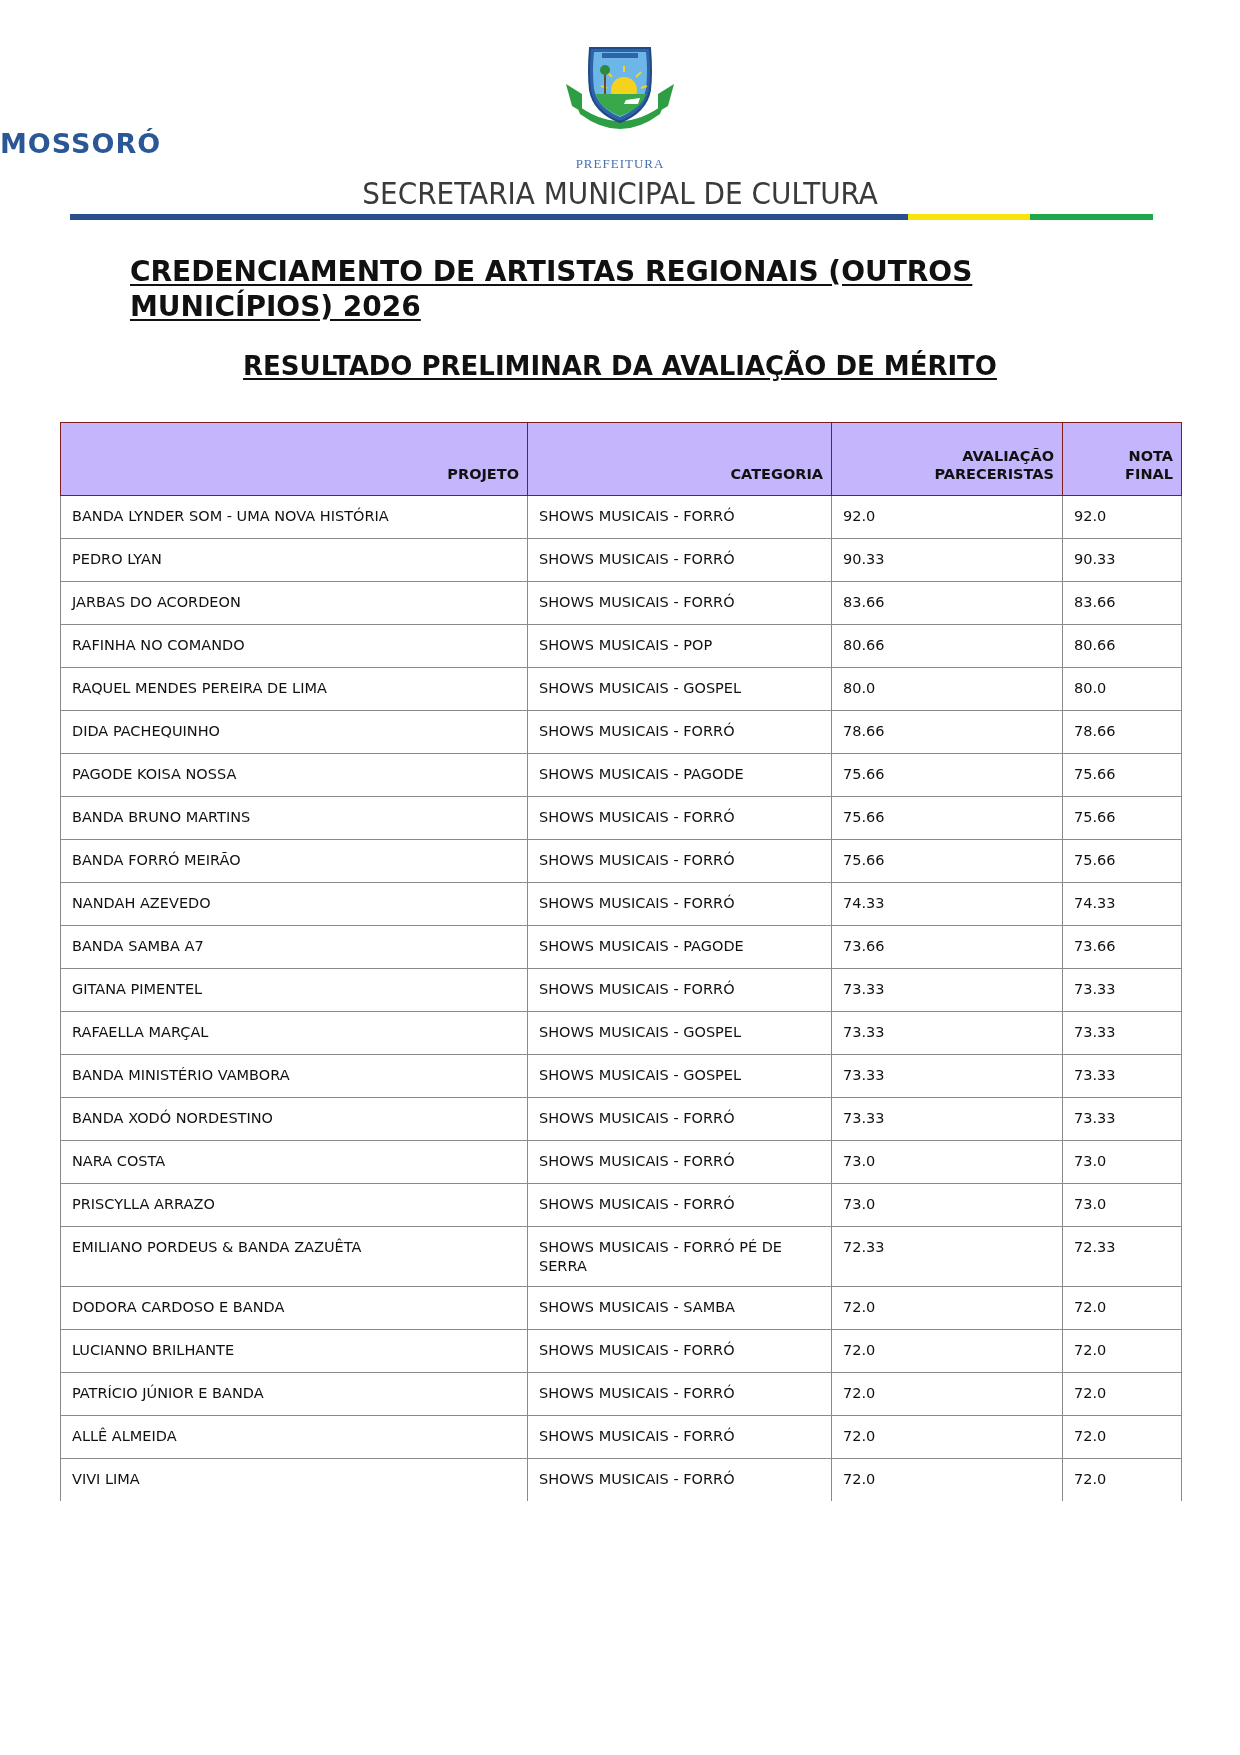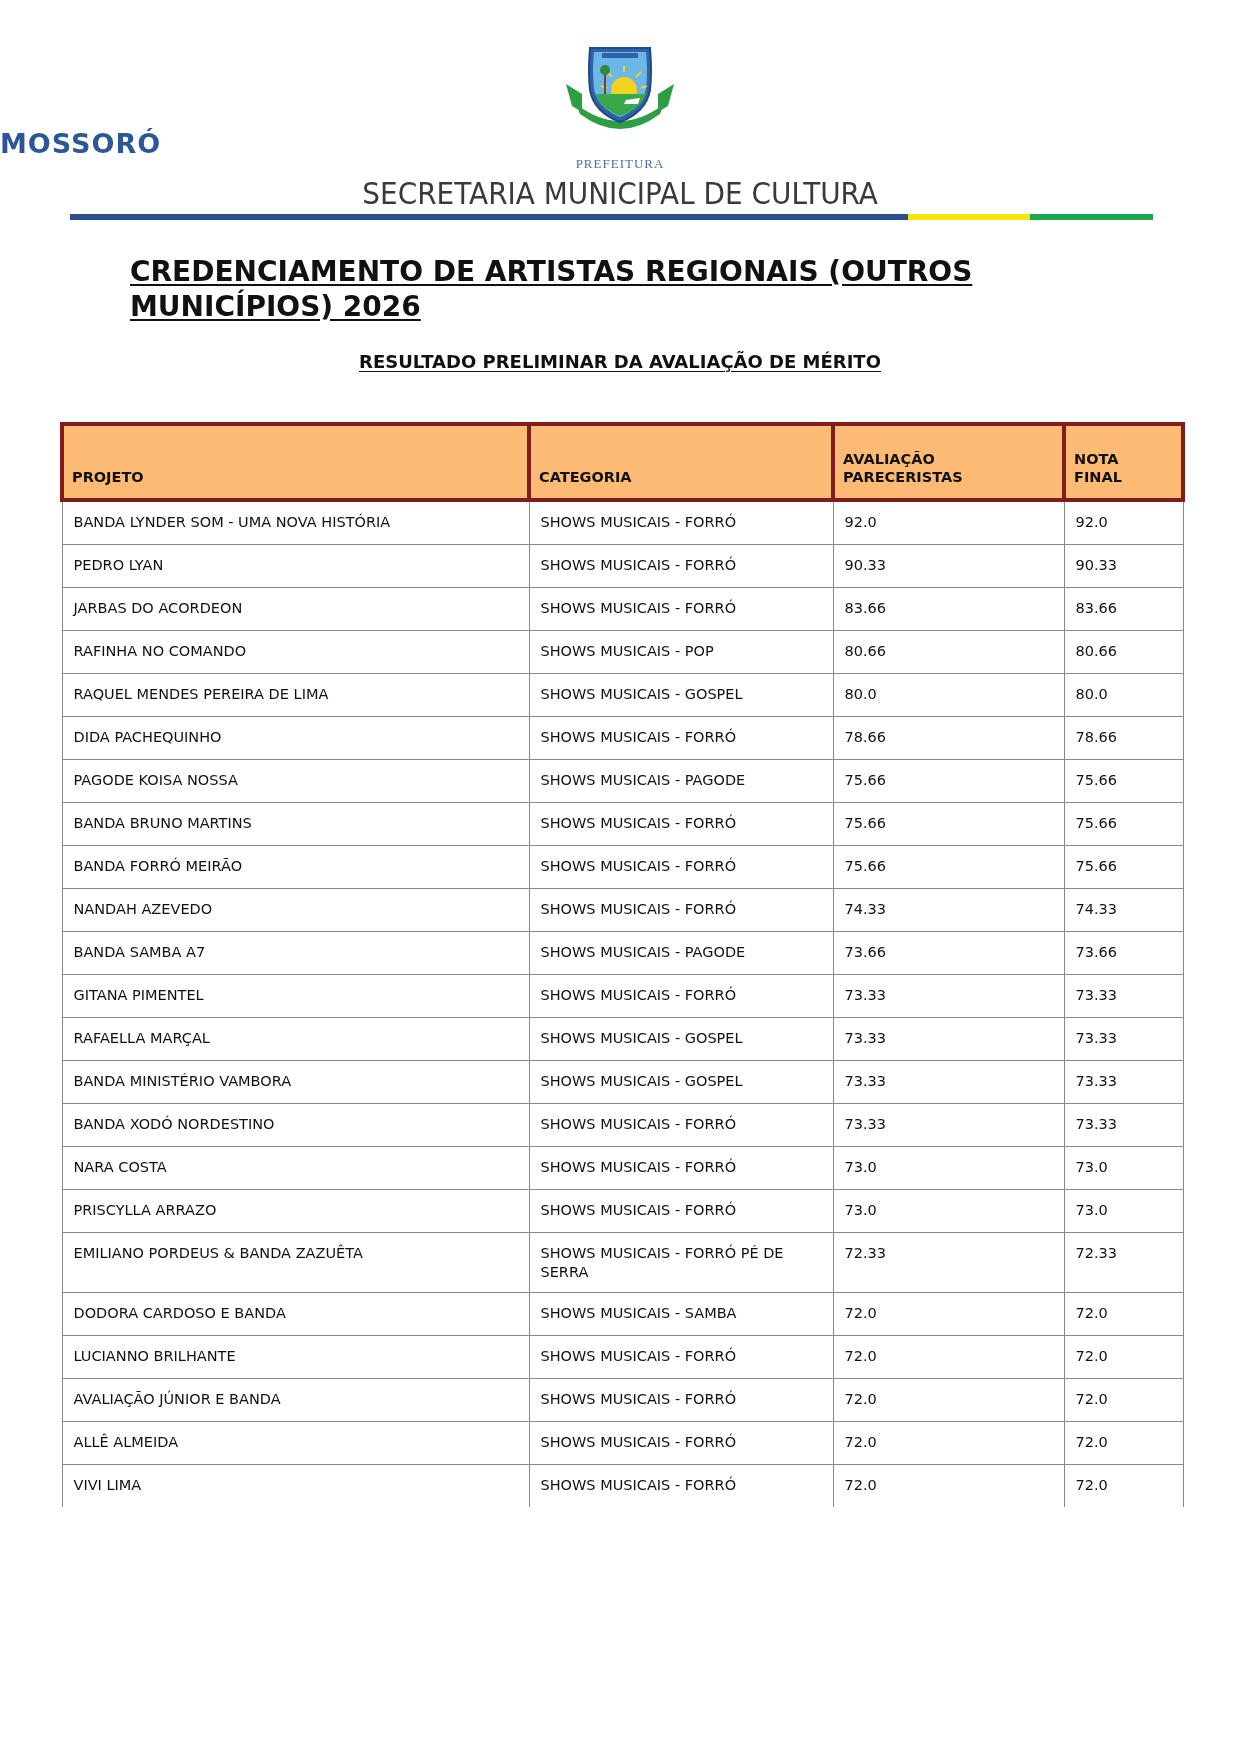--- a/index.html
+++ b/index.html
@@ -19,34 +19,34 @@
   .color-bar { position: absolute; top: 214px; left: 70px; width: 1083px; height: 6px; display: flex; }
   .color-bar .seg-blue { flex: 838; background: #2a4f8f; }
   .color-bar .seg-yellow { flex: 122; background: #f5e50c; }
   .color-bar .seg-green { flex: 123; background: #1fa84b; }
 
   
   .doc-title { position: absolute; left: 130px; width: 980px; top: 254px; text-align: left;
                font-family: "DejaVu Sans", sans-serif; font-weight: bold; font-size: 28px;
                line-height: 35px; text-decoration: underline; text-underline-offset: 3px; color: #111; }
   .doc-subtitle { position: absolute; left: 0; width: 1240px; top: 351px; text-align: center;
-                  font-family: "DejaVu Sans", sans-serif; font-weight: bold; font-size: 18px;
+                  font-family: "DejaVu Sans", sans-serif; font-weight: bold; font-size: 26px;
                   text-decoration: underline; text-underline-offset: 3px; color: #111; }
 
   
   .results-table { position: absolute; left: 60px; top: 422px; width: 1121px;
                    border-collapse: collapse; table-layout: fixed;
                    font-family: "DejaVu Sans", sans-serif; font-size: 14.5px; }
   .results-table col.c1 { width: 467px; }
   .results-table col.c2 { width: 304px; }
   .results-table col.c3 { width: 231px; }
   .results-table col.c4 { width: 119px; }
-  .results-table th { background: #fdba74; color: #111; font-weight: bold; font-size: 14.5px;
-                      border: 4px solid #7f1d1d; height: 60px; padding: 0 8px 12px 8px;
-                      vertical-align: bottom; text-align: left; line-height: 18px; }
+  .results-table th { background: #c4b5fd; color: #111; font-weight: bold; font-size: 14.5px;
+                      border: 1px solid #7f1d1d; height: 60px; padding: 0 8px 12px 8px;
+                      vertical-align: bottom; text-align: right; line-height: 18px; }
   .results-table td { border: 1px solid #8a8a8a; padding: 11px 11px 10px 11px;
                       vertical-align: top; line-height: 19px; height: 21px; color: #111; }
   .results-table td.cat { padding-right: 12px; }
   .results-table tr.last td { border-bottom: none; }
 </style>
 </head>
 <body>
 
 <div class="logo-emblem">
   <svg width="120" height="92" viewBox="0 0 120 92">
@@ -219,21 +219,21 @@
         <td>72.0</td>
         <td>72.0</td>
       </tr>
       <tr>
         <td>LUCIANNO BRILHANTE</td>
         <td class="cat">SHOWS MUSICAIS - FORRÓ</td>
         <td>72.0</td>
         <td>72.0</td>
       </tr>
       <tr>
-        <td>AVALIAÇÃO JÚNIOR E BANDA</td>
+        <td>PATRÍCIO JÚNIOR E BANDA</td>
         <td class="cat">SHOWS MUSICAIS - FORRÓ</td>
         <td>72.0</td>
         <td>72.0</td>
       </tr>
       <tr>
         <td>ALLÊ ALMEIDA</td>
         <td class="cat">SHOWS MUSICAIS - FORRÓ</td>
         <td>72.0</td>
         <td>72.0</td>
       </tr>

